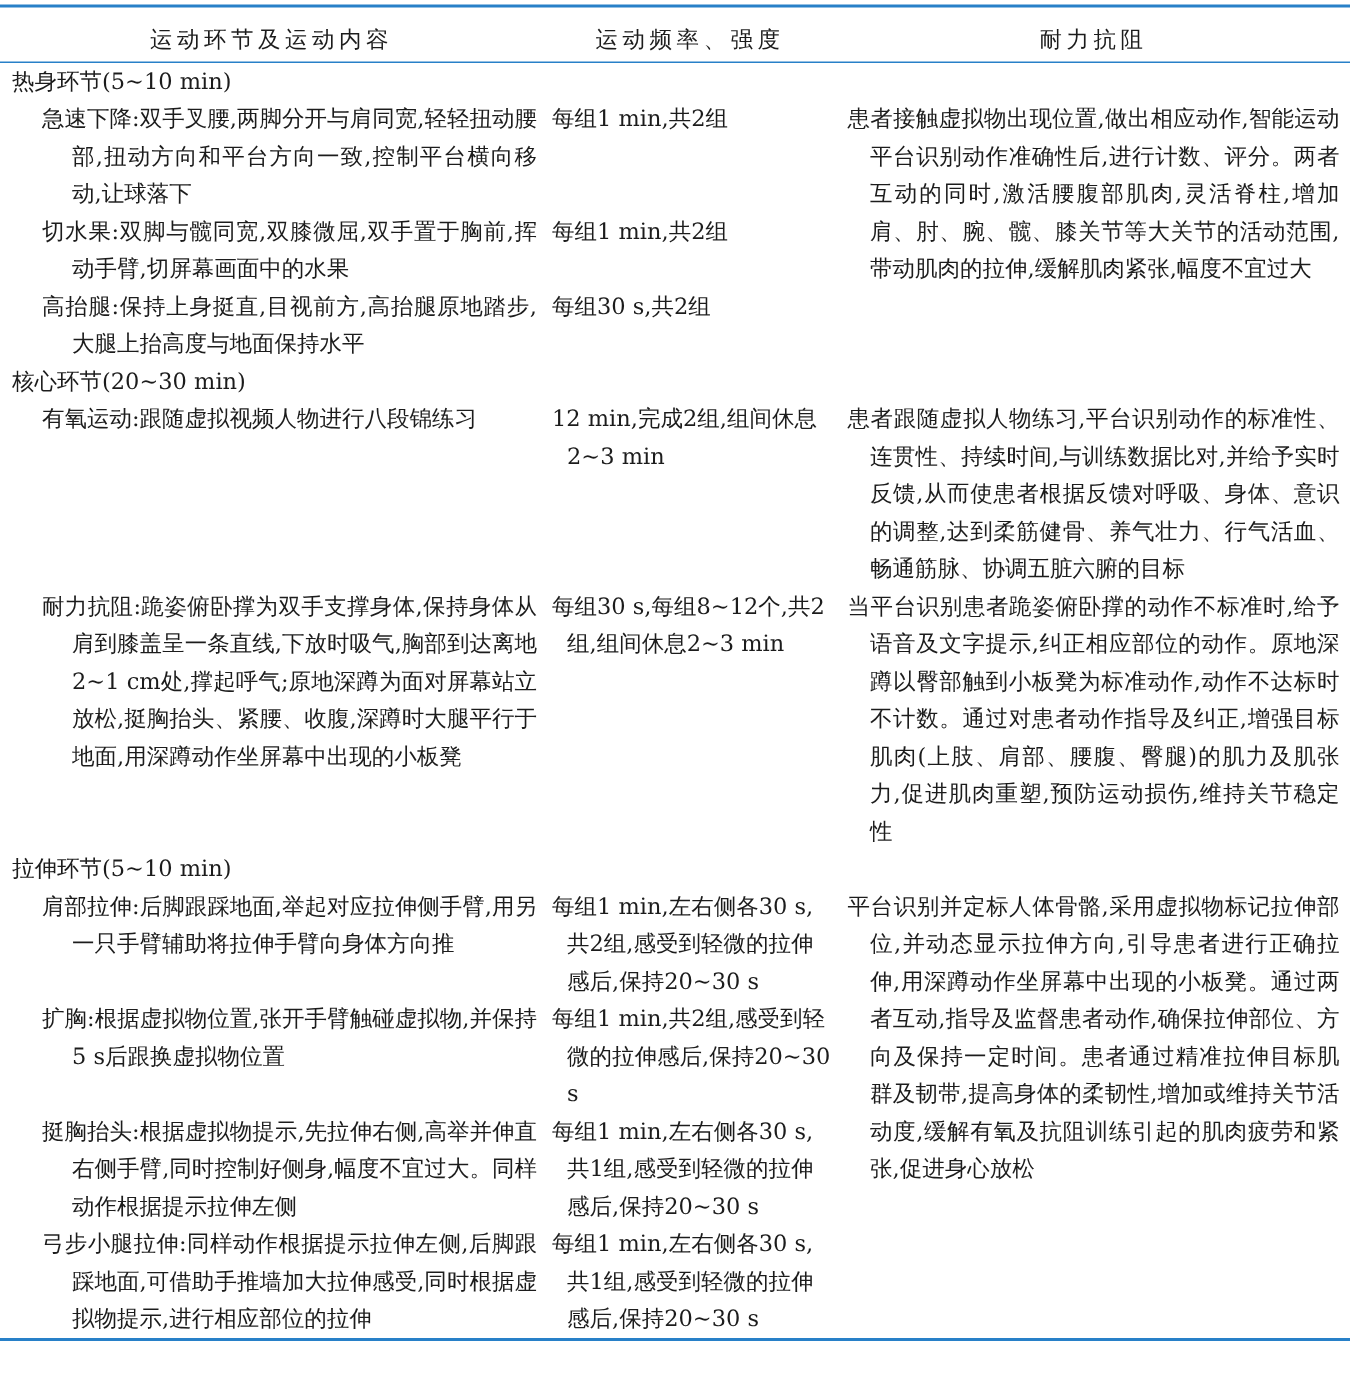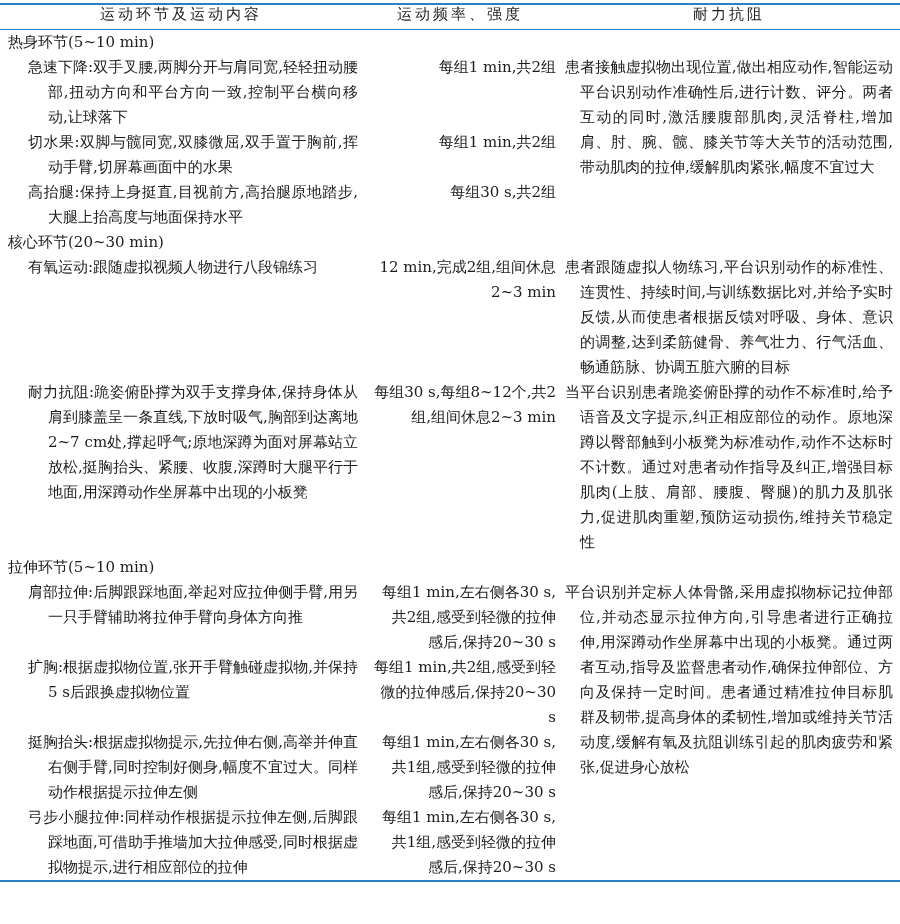--- a/index.html
+++ b/index.html
@@ -21,21 +21,21 @@
   }
   col.c1 { width: 362px; }
   col.c2 { width: 196px; }
   col.c3 { width: 342px; }
   thead th {
     font-weight: normal;
     font-size: 15px;
     letter-spacing: 3px;
     text-align: center;
     vertical-align: middle;
-    padding: 0 0 5px 0;
+    padding: 12px 0 5px 0;
     border-bottom: 1px solid #2880c8;
     white-space: nowrap;
   }
   tbody td {
     font-size: 15px;
     line-height: 25px;
     vertical-align: top;
     padding: 0;
     margin-left: 36px;
   }
@@ -43,21 +43,20 @@
   .content-p {
     padding-left: 48px;
     padding-right: 4px;
     text-indent: -20px;
     text-align: justify;
   }
   .freq-p {
     padding-left: 16px;
     text-indent: -10px;
     padding-right: 2px;
-    text-align: right;
   }
   .goal-p {
     padding-left: 22px;
     padding-right: 7px;
     text-indent: -15px;
     text-align: justify;
   }
 </style>
 </head>
 <body>
@@ -118,21 +117,21 @@
         </td>
         <td>
           <div class="freq-p">12 min,完成2组,组间休息2~3 min</div>
         </td>
         <td>
           <div class="goal-p">患者跟随虚拟人物练习,平台识别动作的标准性、连贯性、持续时间,与训练数据比对,并给予实时反馈,从而使患者根据反馈对呼吸、身体、意识的调整,达到柔筋健骨、养气壮力、行气活血、畅通筋脉、协调五脏六腑的目标</div>
         </td>
       </tr>
       <tr>
         <td>
-          <div class="content-p">耐力抗阻:跪姿俯卧撑为双手支撑身体,保持身体从肩到膝盖呈一条直线,下放时吸气,胸部到达离地2~7 cm处,撑起呼气;原地深蹲为面对屏幕站立放松,挺胸抬头、紧腰、收腹,深蹲时大腿平行于地面,用深蹲动作坐屏幕中出现的小板凳</div>
+          <div class="content-p">耐力抗阻:跪姿俯卧撑为双手支撑身体,保持身体从肩到膝盖呈一条直线,下放时吸气,胸部到达离地2~1 cm处,撑起呼气;原地深蹲为面对屏幕站立放松,挺胸抬头、紧腰、收腹,深蹲时大腿平行于地面,用深蹲动作坐屏幕中出现的小板凳</div>
         </td>
         <td>
           <div class="freq-p">每组30 s,每组8~12个,共2组,组间休息2~3 min</div>
         </td>
         <td>
           <div class="goal-p">当平台识别患者跪姿俯卧撑的动作不标准时,给予语音及文字提示,纠正相应部位的动作。原地深蹲以臀部触到小板凳为标准动作,动作不达标时不计数。通过对患者动作指导及纠正,增强目标肌肉(上肢、肩部、腰腹、臀腿)的肌力及肌张力,促进肌肉重塑,预防运动损伤,维持关节稳定性</div>
         </td>
       </tr>
 
       <tr>

